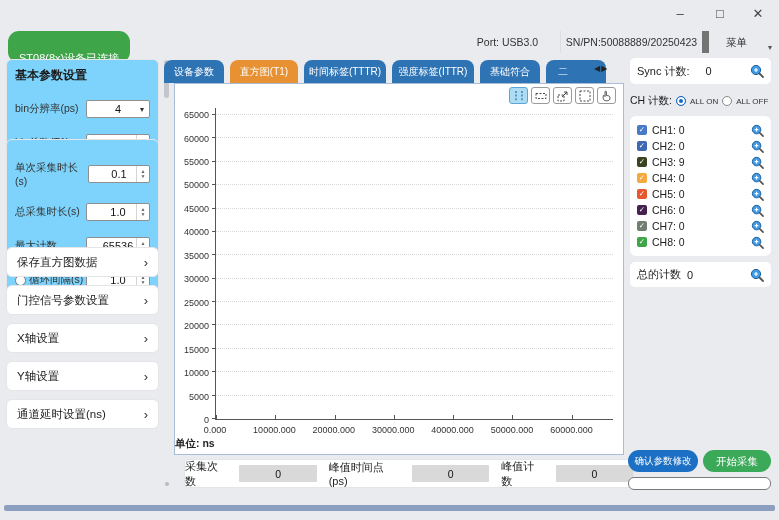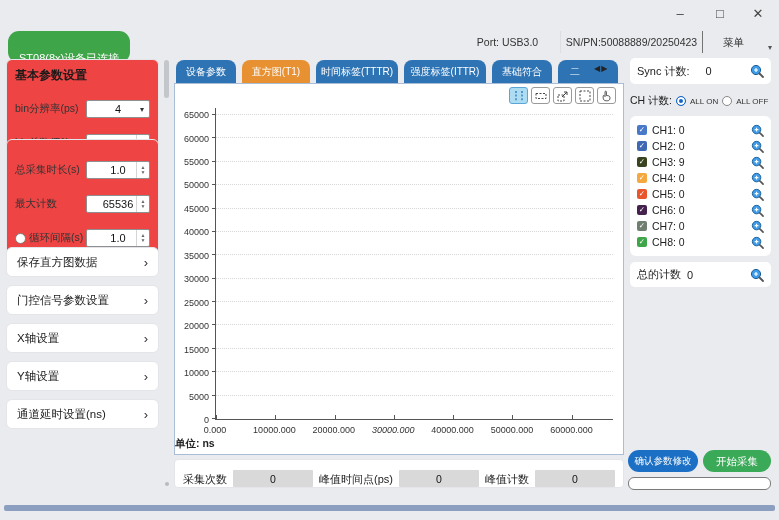--- a/index.html
+++ b/index.html
@@ -5,59 +5,59 @@
   *{margin:0;padding:0;box-sizing:border-box}
   html,body{width:779px;height:520px}
   body{position:relative;font-family:"Liberation Sans",sans-serif;background:#e9ebee;overflow:hidden;color:#222;font-size:12px}
   
   .winbtn{position:absolute;top:3px;width:30px;height:22px;text-align:center;line-height:22px;font-size:13px;color:#444}
   #btn-min{right:84px}#btn-max{right:44px}#btn-close{right:6px}
   .badge{position:absolute;left:8px;top:31px;height:28px;padding:16px 11px;background:#3FA549;color:#fff;border-radius:11px;line-height:22px;font-size:11px}
   .hdr-item{position:absolute;top:31px;height:22px;line-height:22px;font-size:10.5px;color:#333;text-align:center}
   #hdr-port{left:455px;width:105px}
   #hdr-sn{left:560px;width:142px;border-left:1px solid #dcdee2}
-  #hdr-menu{left:702px;width:62px;border-left:1px solid #737373}
+  #hdr-menu{left:702px;width:62px;border-left:7px solid #737373}
   #hdr-menu .caret{position:absolute;right:-8px;top:6px;font-size:8px;color:#555}
   
-  .side{position:absolute;left:6px;width:153px;background:#ef4444;border:1px solid #e3e5e8;border-radius:6px;padding:5px 8px}
+  .side{position:absolute;left:6px;width:153px;background:#7dd3fc;border:1px solid #e3e5e8;border-radius:6px;padding:5px 8px}
   .side h3{font-size:12px;font-weight:bold;color:#1a1a1a;margin:2px 0 5px}
   .srow{display:flex;align-items:center;justify-content:space-between;margin:16px 0;font-size:10.5px;color:#333}
   .srow .lab{display:flex;align-items:center;gap:3px}
   .cbox-circle{width:11px;height:11px;border:1px solid #777;border-radius:50%;background:#fff;flex:none}
   .input{width:64px;height:18px;border:1px solid #8f8f8f;border-radius:2px;background:#fff;position:relative;display:flex;align-items:center;justify-content:center;font-size:11px;color:#111}
   .spin-col{position:absolute;right:0;top:0;bottom:0;width:13px;border-left:1px solid #d5d5d5;display:flex;flex-direction:column;align-items:center;justify-content:center;color:#666;line-height:1}
   .spin-col span{font-size:5px;display:block}
   .combo-col{position:absolute;right:0;top:0;bottom:0;width:14px;display:flex;align-items:center;justify-content:center;font-size:8px;color:#333}
   .collapsed{position:absolute;left:6px;width:153px;height:30px;background:#fff;border:1px solid #e3e5e8;border-radius:6px;display:flex;align-items:center;justify-content:space-between;padding:0 10px;font-size:11.5px;color:#1a1a1a}
   .collapsed .chev{font-size:13px;color:#333}
   
   .scroll-track{position:absolute;left:163px;top:60px;width:7px;height:430px}
   .scroll-thumb{position:absolute;left:1px;top:0;width:5px;height:38px;background:#c3c7cc;border-radius:3px}
   .scroll-dot{position:absolute;left:1.5px;bottom:4px;width:4px;height:4px;background:#b7bbc0;border-radius:50%}
   
-  .tabs{position:absolute;left:176px;top:60px;width:478px;height:23px;display:flex;gap:6px;overflow:hidden}
+  .tabs{position:absolute;left:164px;top:60px;width:478px;height:23px;display:flex;gap:6px;overflow:hidden}
   .tab{flex:none;height:23px;border-radius:8px 8px 0 0;background:#2E74B5;color:#fff;font-size:10px;line-height:23px;text-align:center}
   .tab.active{background:#E89132}
   .tab-arrows{position:absolute;left:594px;top:64px;font-size:8px;color:#222;letter-spacing:1px}
   
   .chart{position:absolute;left:174px;top:83px;width:450px;height:372px;background:#fff;border:1px solid #a9bdd6}
   .cht-toolbar{position:absolute;right:7px;top:3px;display:flex;gap:3px}
   .tool{width:19px;height:17px;border:1px solid #9a9a9a;border-radius:3px;background:#fff;display:flex;align-items:center;justify-content:center}
   .tool.active{background:#aedcf2;border-color:#5aa6d8}
   .plot{position:absolute;left:40px;top:24px;right:10px;bottom:34px;border-left:1px solid #555;border-bottom:1px solid #555}
   .gridline{position:absolute;left:0;right:0;height:0;border-top:1px dotted #d8d8d8}
   .ytickmark{position:absolute;left:-4px;width:4px;height:1px;background:#555}
   .xtickmark{position:absolute;bottom:0;width:1px;height:4px;background:#555}
   .ylabels{position:absolute;left:0;top:24px;bottom:34px;width:37px}
   .ytick{position:absolute;right:3px;transform:translateY(50%);font-size:9px;color:#333}
   .xlabels{position:absolute;left:40px;right:10px;bottom:17px;height:12px}
   .xtick{position:absolute;transform:translateX(-50%);font-size:9px;color:#333;white-space:nowrap}
   .axis-title{position:absolute;left:0;right:0;bottom:3px;text-align:left;font-size:10.5px;font-weight:bold;color:#222}
   
-  .stats{position:absolute;left:174px;top:459px;width:450px;height:29px;background:#fff;border:1px solid #e3e5e8;border-radius:4px;display:flex;align-items:flex-end;justify-content:center;gap:6px}
+  .stats{position:absolute;left:184px;top:459px;width:450px;height:29px;background:#fff;border:1px solid #e3e5e8;border-radius:4px;display:flex;align-items:center;justify-content:center;gap:12px}
   .stats .slab{font-size:11px;color:#222}
   .sfield{width:80px;height:17px;background:#d9d9d9;border-radius:1px;display:flex;align-items:center;justify-content:center;font-size:10.5px;color:#111}
   
   .rpanel-sync{position:absolute;left:630px;top:58px;width:141px;height:26px;background:#fff;border-radius:5px;display:flex;align-items:center;padding:0 7px;font-size:11px}
   .rpanel-sync .val{margin-left:16px}
   .mag{margin-left:auto;flex:none;display:block}
   .chcount{position:absolute;left:630px;top:94px;width:145px;display:flex;align-items:center;gap:4px;font-size:10.5px;color:#222}
   .radio{width:10px;height:10px;border-radius:50%;border:1px solid #888;background:#fff;flex:none}
   .radio.on{border:1px solid #1467c8;background:#1467c8;box-shadow:inset 0 0 0 2px #fff, inset 0 0 0 5px #1467c8}
   .rlabel{font-size:8px;color:#333}
@@ -112,20 +112,30 @@
       <span>0</span>
       <span class="spin-col">
           <span>▲</span>
           <span>▼</span>
         </span>
     </span>
   </div>
 </div>
 
 <div class="side" style="top:139px">
+  <div class="srow">
+    <span class="lab">单次采集时长(s)</span>
+    <span class="input">
+      <span>0.1</span>
+      <span class="spin-col">
+          <span>▲</span>
+          <span>▼</span>
+        </span>
+    </span>
+  </div>
   <div class="srow">
     <span class="lab">总采集时长(s)</span>
     <span class="input">
       <span>1.0</span>
       <span class="spin-col">
           <span>▲</span>
           <span>▼</span>
         </span>
     </span>
   </div>
@@ -268,21 +278,21 @@
       <div class="xtickmark" style="left: 29.8507%;"></div>
       <div class="xtickmark" style="left: 44.7761%;"></div>
       <div class="xtickmark" style="left: 59.7015%;"></div>
       <div class="xtickmark" style="left: 74.6269%;"></div>
       <div class="xtickmark" style="left: 89.5522%;"></div>
     </div>
   <div class="xlabels">
       <div class="xtick" style="left: 0%;">0.000</div>
       <div class="xtick" style="left: 14.9254%;">10000.000</div>
       <div class="xtick" style="left: 29.8507%;">20000.000</div>
-      <div class="xtick" style="left: 44.7761%; font-style: italic;">30000.000</div>
+      <div class="xtick" style="left: 44.7761%;">30000.000</div>
       <div class="xtick" style="left: 59.7015%;">40000.000</div>
       <div class="xtick" style="left: 74.6269%;">50000.000</div>
       <div class="xtick" style="left: 89.5522%;">60000.000</div>
     </div>
   <div class="axis-title">单位: ns</div>
 </div>
 
 <div class="stats">
   <span class="slab">采集次数</span>
   <span class="sfield">0</span>

